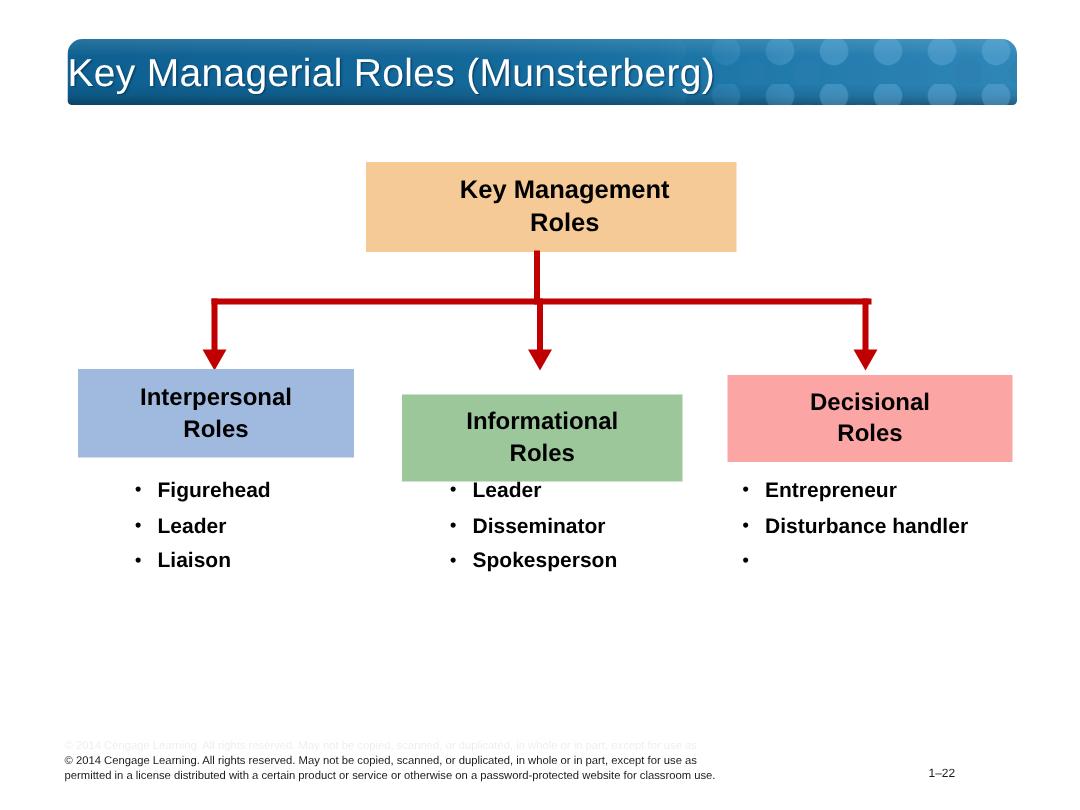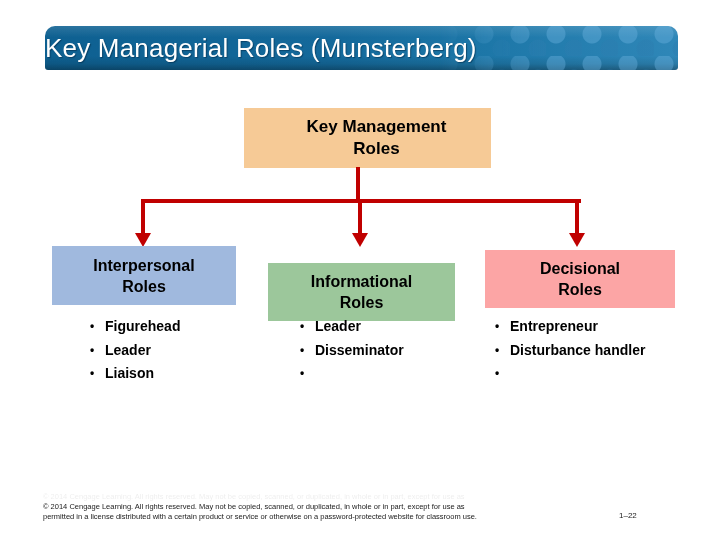--- a/index.html
+++ b/index.html
@@ -118,20 +118,21 @@
     <li>
       <span class="bullet">•</span>
       <span>Leader</span>
     </li>
     <li>
       <span class="bullet">•</span>
       <span>Disseminator</span>
     </li>
     <li>
       <span class="bullet">•</span>
+      <span>Spokesperson</span>
     </li>
   </ul>
   <ul class="list list-3">
     <li>
       <span class="bullet">•</span>
       <span>Entrepreneur</span>
     </li>
     <li>
       <span class="bullet">•</span>
       <span>Disturbance handler</span>

